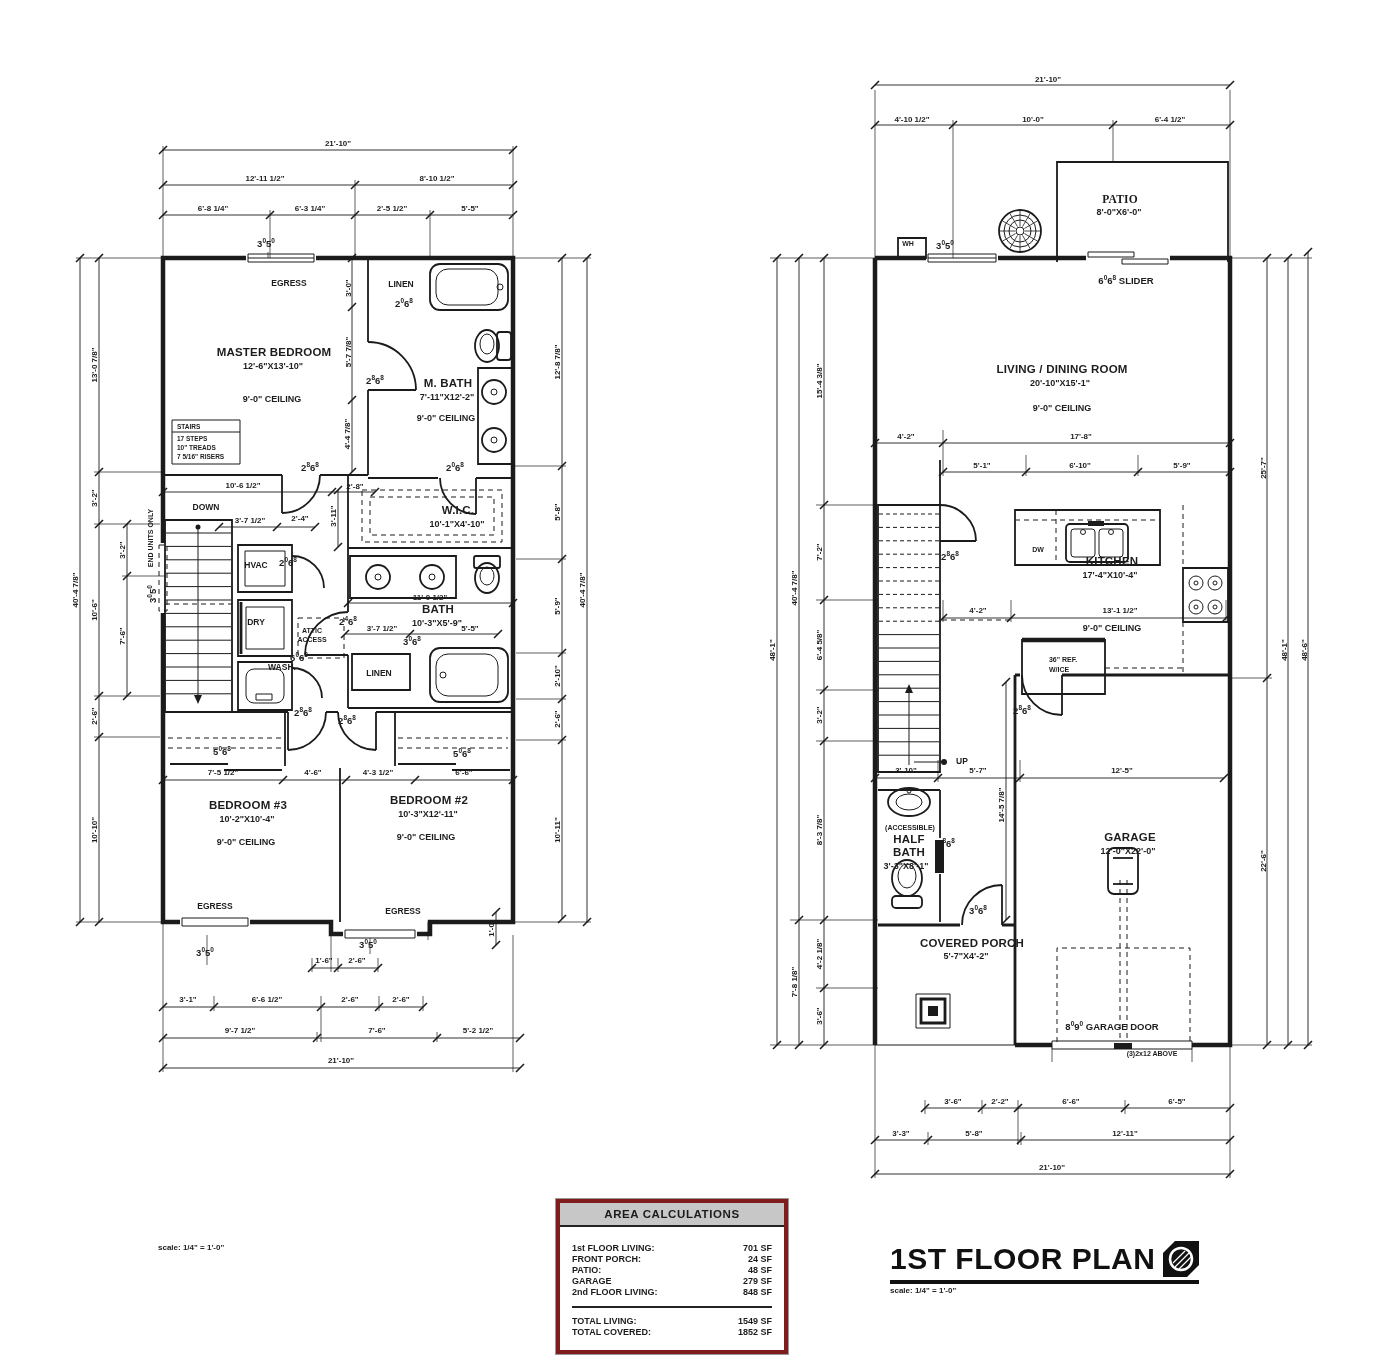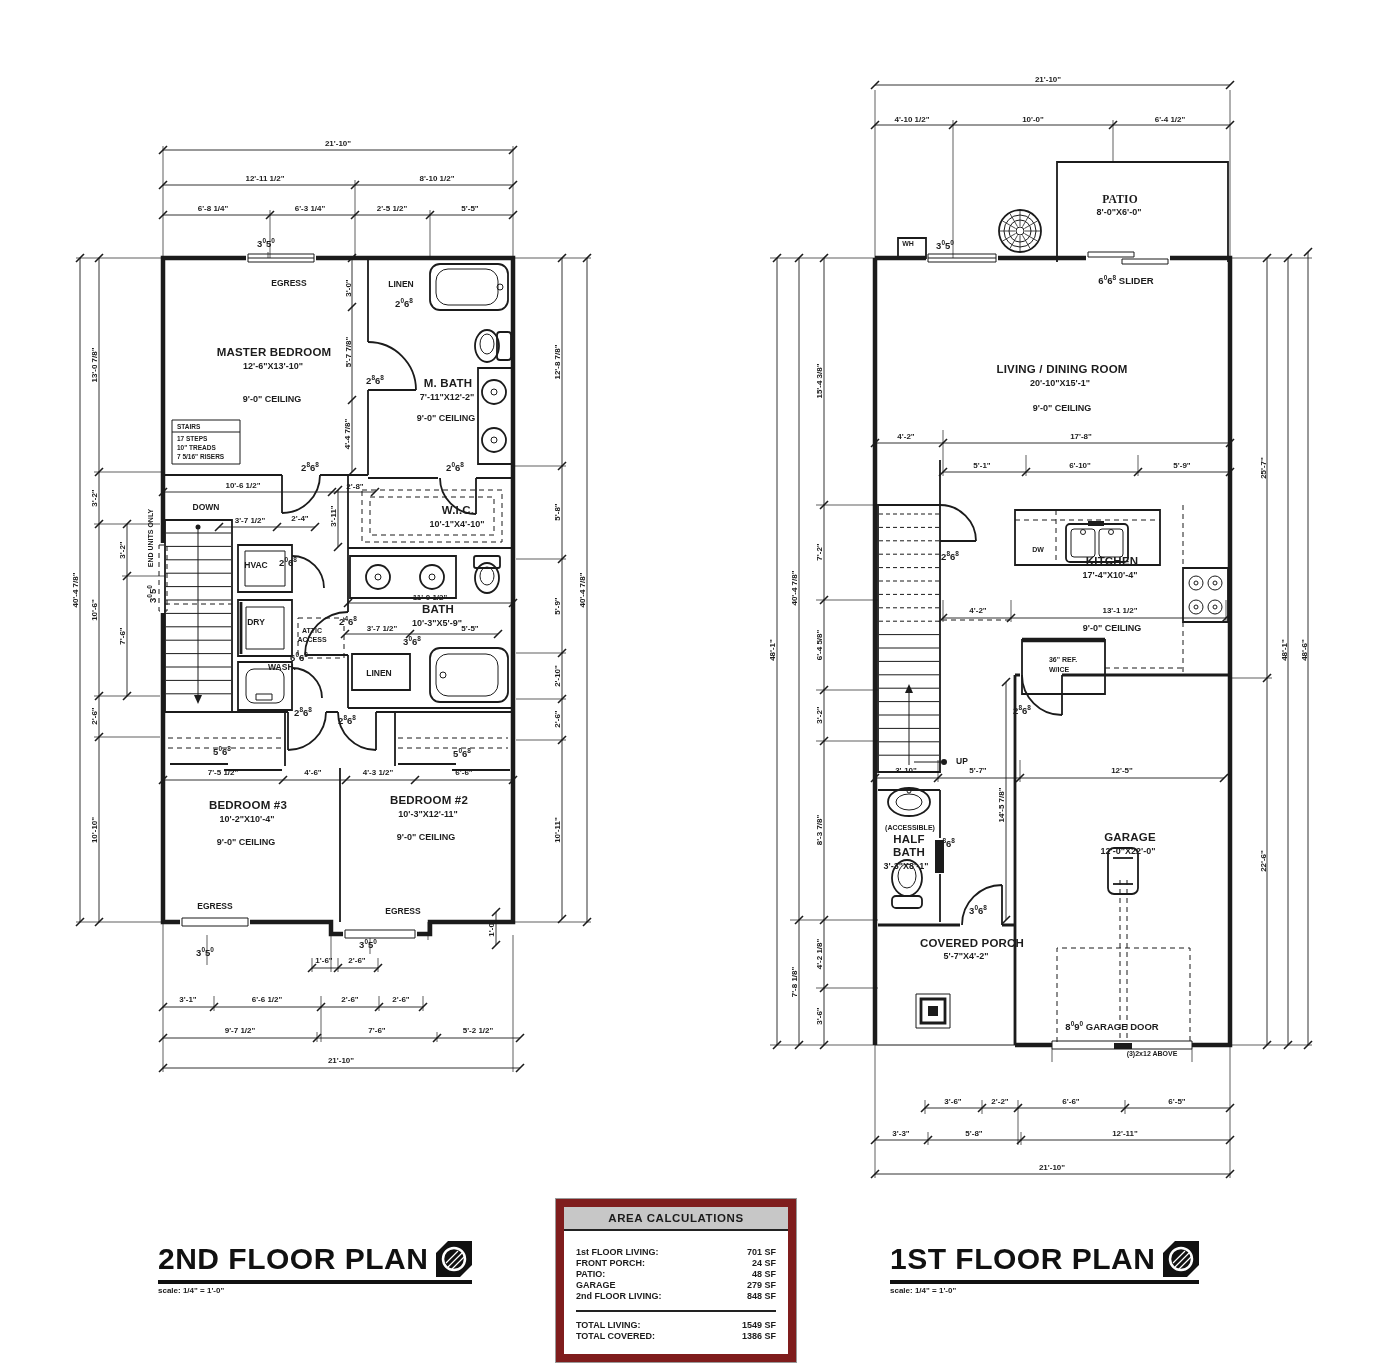--- a/index.html
+++ b/index.html
@@ -15,21 +15,21 @@
   .lbl{position:absolute;transform:translate(-50%,-50%);white-space:nowrap;font-weight:bold;color:#1c1c1c;line-height:1;}
   .lbl.rot{transform:translate(-50%,-50%) rotate(-90deg);}
   .dim{font-size:8px;}
   .room{font-size:11.5px;letter-spacing:.2px;}
   .size{font-size:9px;}
   .note{font-size:8.5px;}
   .tiny{font-size:7px;}
   .tinyL{font-size:6.5px;transform:translate(0,-50%);}
   .callout{font-size:9.5px;}
   .callout sup{font-size:6.5px;}
-  .ac{position:absolute;border:8px solid #7f1d1d;background:#fff;box-shadow:0 0 0 1px #999;}
+  .ac{position:absolute;border:4px solid #7f1d1d;background:#fff;box-shadow:0 0 0 1px #999;}
   .ac-head{background:#c7c7c7;border-bottom:2px solid #222;text-align:center;font-weight:bold;font-size:11.5px;padding:5px 0;letter-spacing:.6px;}
   .ac-body{padding:16px 12px 12px 12px;}
   .acrow{display:flex;justify-content:space-between;font-size:9px;font-weight:bold;line-height:11px;}
   .acv{width:54px;text-align:right;}
   .ac-div{border-top:2px solid #222;margin:8px 0 8px 0;}
   .ptitle{position:absolute;}
   .ptitle-row{display:flex;align-items:center;gap:8px;border-bottom:4px solid #111;padding-bottom:3px;}
   .ptitle-text{font-size:30px;font-weight:800;white-space:nowrap;color:#111;letter-spacing:.5px;}
   .ptitle-scale{font-size:8px;font-weight:bold;margin-top:2px;color:#222;}
 </style>
@@ -689,38 +689,28 @@
           </div>
         </div>
       <div class="ac-div"></div>
       <div id="ac-totals">
           <div class="acrow">
             <span>TOTAL LIVING:</span>
             <span class="acv">1549 SF</span>
           </div>
           <div class="acrow">
             <span>TOTAL COVERED:</span>
-            <span class="acv">1386 SF</span>
+            <span class="acv">1852 SF</span>
           </div>
         </div>
     </div>
   </div>
 
   
   <div class="ptitle" style="left:158px;top:1241px;">
-    <div class="ptitle-row">
-      <span class="ptitle-text">2ND FLOOR PLAN</span>
-      <svg width="36" height="36" viewBox="0 0 36 36">
-        <rect width="36" height="36" fill="#111"></rect>
-        <polygon points="0,0 12,0 0,12" fill="#fff"></polygon>
-          <polygon points="36,36 24,36 36,24" fill="#fff"></polygon>
-        <circle cx="18" cy="18" r="11" fill="none" stroke="#fff" stroke-width="2.5"></circle>
-        <path d="M10,22 L22,10 M12,26 L26,12 M16,28 L28,16" stroke="#fff" stroke-width="1.2"></path>
-      </svg>
-    </div>
     <div class="ptitle-scale">scale: 1/4" = 1'-0"</div>
   </div>
 
   <div class="ptitle" style="left:890px;top:1241px;">
     <div class="ptitle-row">
       <span class="ptitle-text">1ST FLOOR PLAN</span>
       <svg width="36" height="36" viewBox="0 0 36 36">
         <rect width="36" height="36" fill="#111"></rect>
         <polygon points="0,0 12,0 0,12" fill="#fff"></polygon>
           <polygon points="36,36 24,36 36,24" fill="#fff"></polygon>

